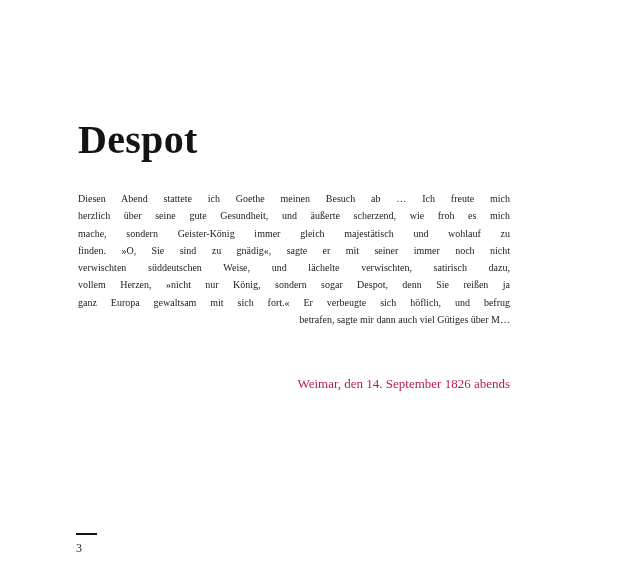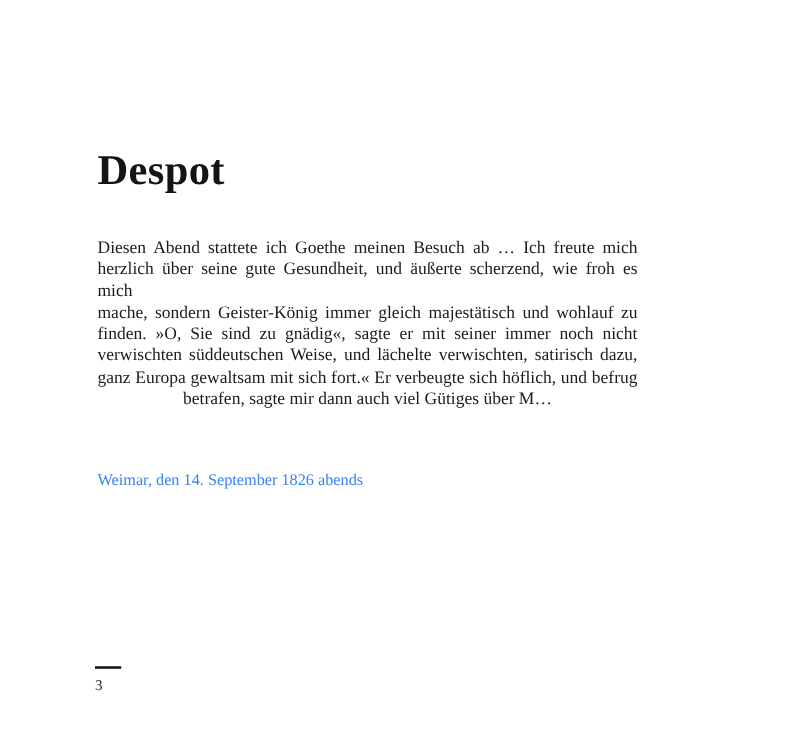--- a/index.html
+++ b/index.html
@@ -12,52 +12,52 @@
   }
   .page {
     position: relative;
     width: 630px; height: 587px;
     background: #ffffff;
   }
   .chapter-title {
     position: absolute;
     left: 78px; top: 120px;
     width: 432px;
-    font-size: 34px;
+    font-size: 40px;
     font-weight: bold;
     letter-spacing: 0.3px;
     line-height: 1;
     margin: 0;
     color: #141414;
   }
   .paragraph {
     position: absolute;
     left: 78px; top: 190px;
     width: 432px;
-    font-size: 14px;
+    font-size: 10px;
     line-height: 17.3px;
     color: #1b1b1b;
   }
   .line {
-    text-align: center;
+    text-align: right;
     white-space: normal;
   }
   .line.just {
     text-align: justify;
     text-align-last: justify;
     text-justify: inter-word;
   }
   .dateline {
     position: absolute;
     left: 78px; top: 375px;
     width: 432px;
     font-size: 13px;
     line-height: 17px;
-    text-align: left;
-    color: #3b82f6;
+    text-align: right;
+    color: #be185d;
   }
   .footer-rule {
     position: absolute;
     left: 76px; top: 533px;
     width: 21px; height: 2px;
     background: #111111;
   }
   .page-number {
     position: absolute;
     left: 76px; top: 541px;
@@ -72,20 +72,21 @@
 <div class="page">
 
   <h1 class="chapter-title">Despot</h1>
 
   <div class="paragraph">
     <div class="line just">Diesen Abend stattete ich Goethe meinen Besuch ab … Ich freute mich</div>
     <div class="line just">herzlich über seine gute Gesundheit, und äußerte scherzend, wie froh es mich</div>
     <div class="line just">mache, sondern Geister-König immer gleich majestätisch und wohlauf zu</div>
     <div class="line just">finden. »O, Sie sind zu gnädig«, sagte er mit seiner immer noch nicht</div>
     <div class="line just">verwischten süddeutschen Weise, und lächelte verwischten, satirisch dazu,</div>
+    <div class="line just">vollem Herzen, »nicht nur König, sondern sogar Despot, denn Sie reißen ja</div>
     <div class="line just">ganz Europa gewaltsam mit sich fort.« Er verbeugte sich höflich, und befrug</div>
     <div class="line">betrafen, sagte mir dann auch viel Gütiges über M…</div>
   </div>
 
   <div class="dateline">Weimar, den 14. September 1826 abends</div>
 
   <div class="footer-rule"></div>
 
   <div class="page-number">3</div>
 

